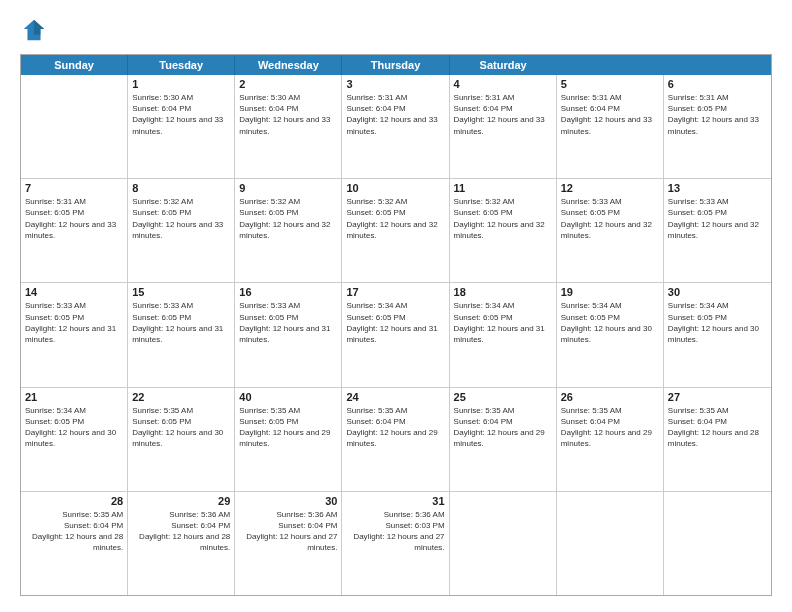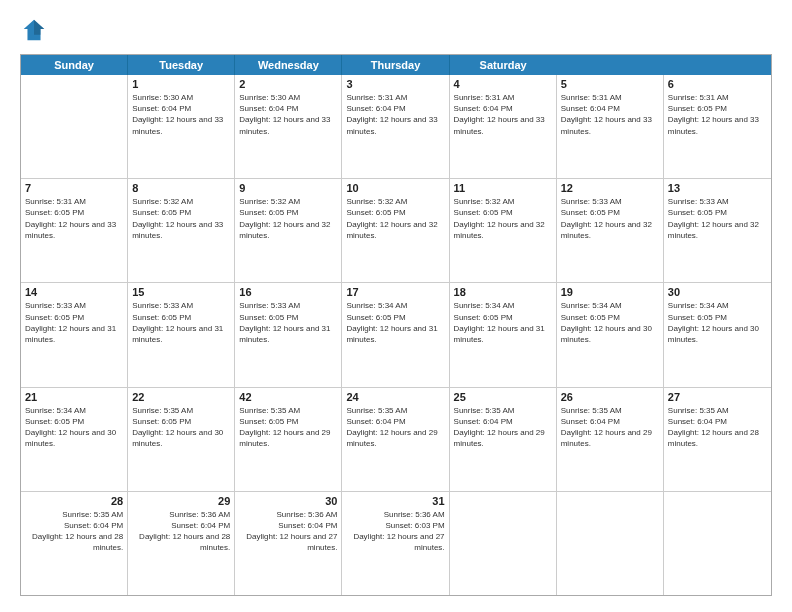--- a/index.html
+++ b/index.html
@@ -266,21 +266,21 @@
             <div class="cell-line">Sunset: 6:05 PM</div>
             <div class="cell-line">Daylight: 12 hours and 30 minutes.</div>
           </div>
           <div class="cal-cell">
             <div class="day-num">22</div>
             <div class="cell-line">Sunrise: 5:35 AM</div>
             <div class="cell-line">Sunset: 6:05 PM</div>
             <div class="cell-line">Daylight: 12 hours and 30 minutes.</div>
           </div>
           <div class="cal-cell">
-            <div class="day-num">42</div>
+            <div class="day-num">40</div>
             <div class="cell-line">Sunrise: 5:35 AM</div>
             <div class="cell-line">Sunset: 6:05 PM</div>
             <div class="cell-line">Daylight: 12 hours and 29 minutes.</div>
           </div>
           <div class="cal-cell">
             <div class="day-num">24</div>
             <div class="cell-line">Sunrise: 5:35 AM</div>
             <div class="cell-line">Sunset: 6:04 PM</div>
             <div class="cell-line">Daylight: 12 hours and 29 minutes.</div>
           </div>

